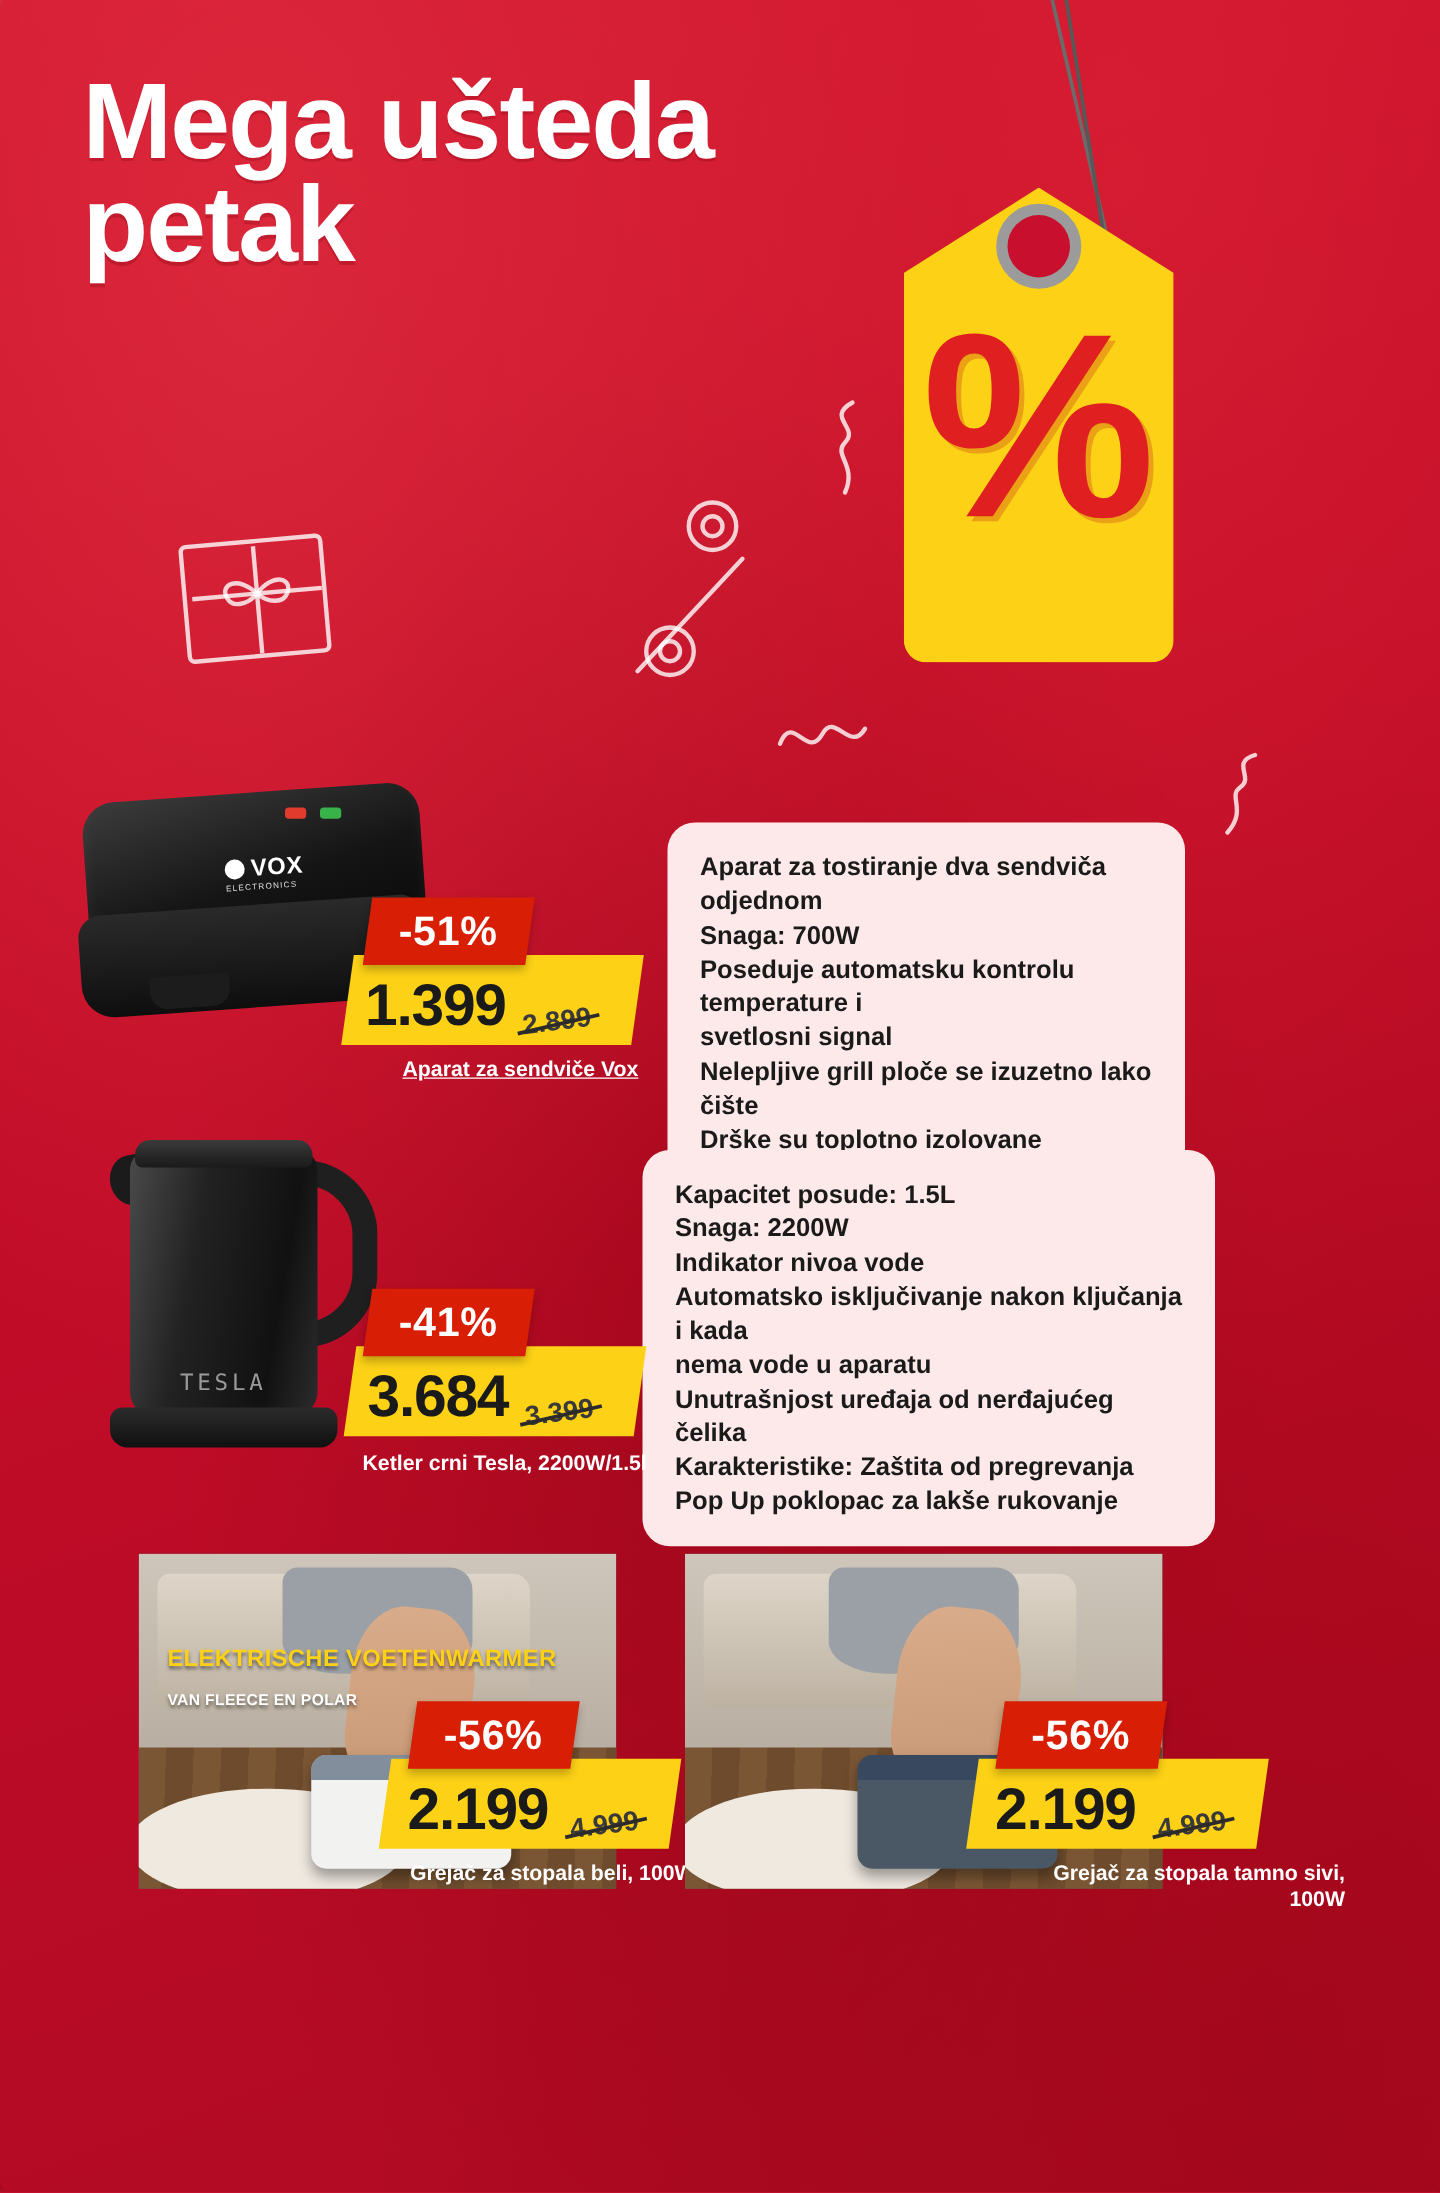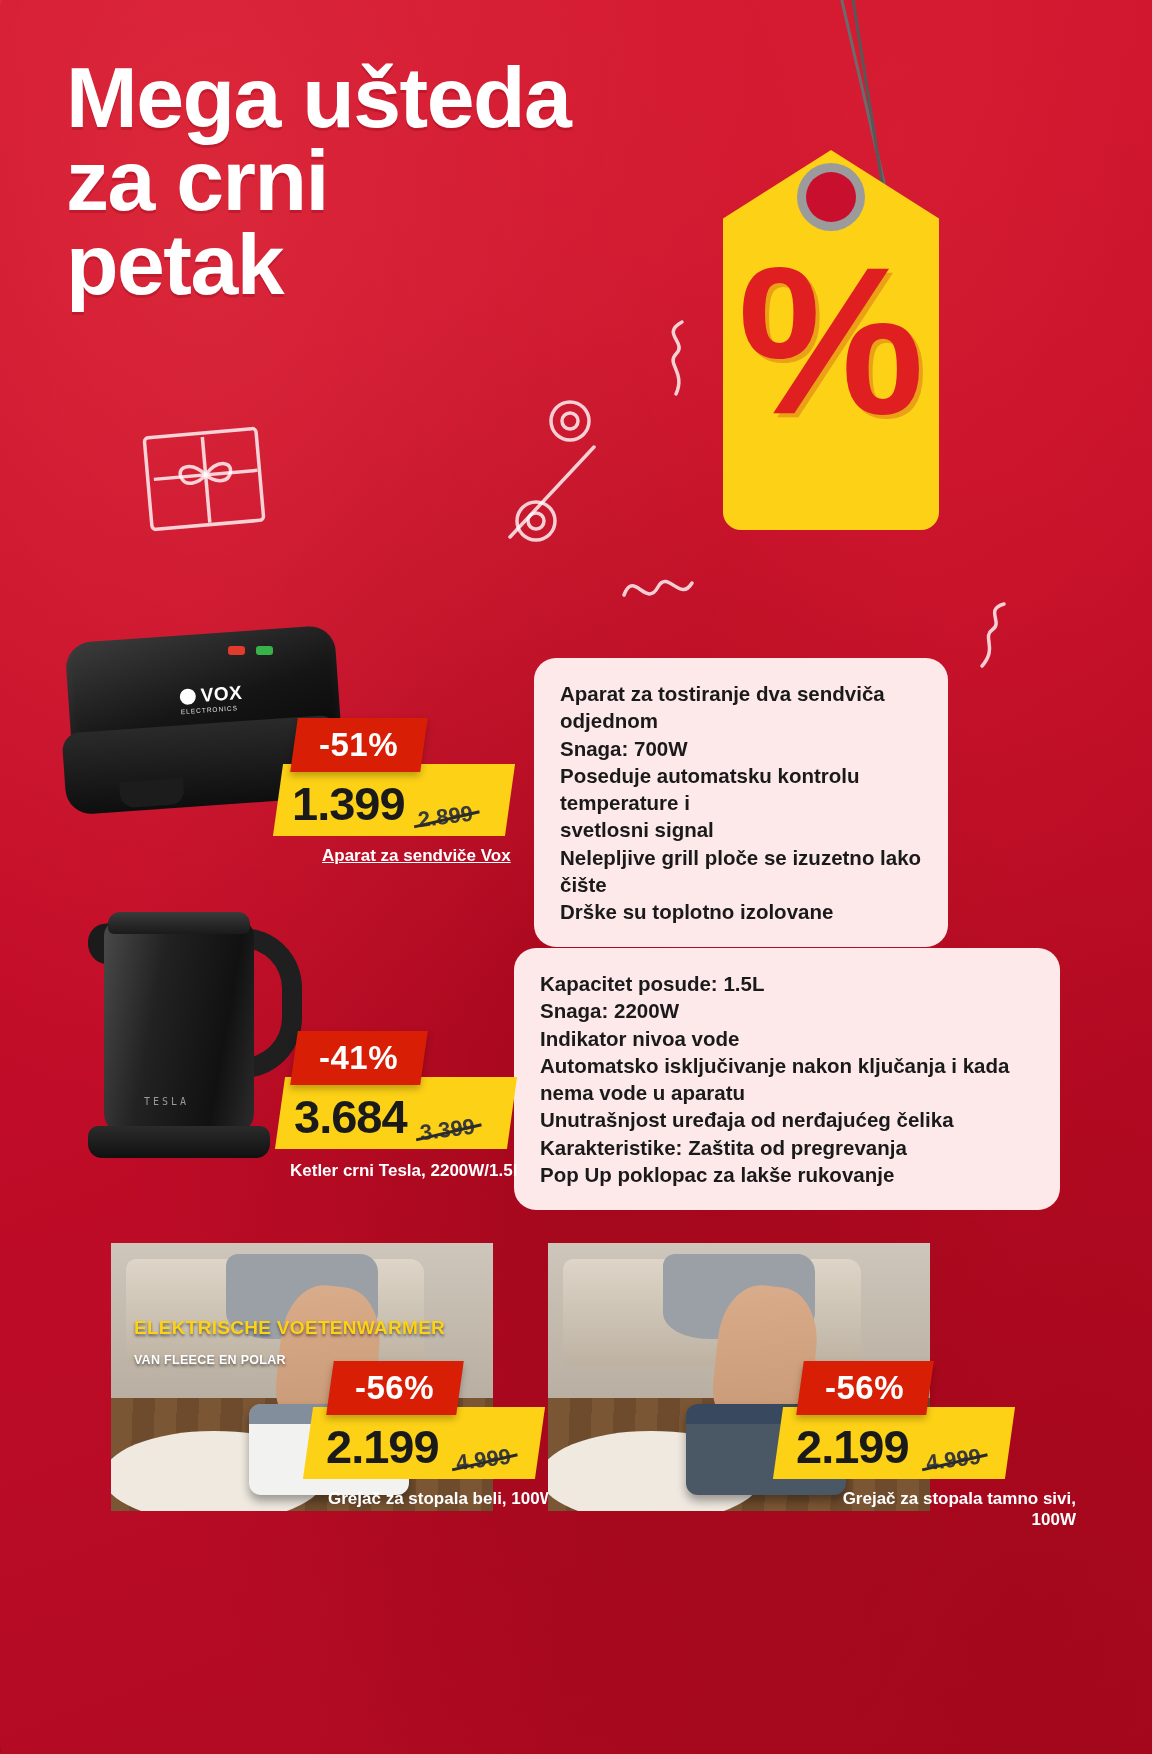--- a/index.html
+++ b/index.html
@@ -391,34 +391,33 @@
     position: absolute;
     left: 26px; top: 228px;
     width: 182px; height: 32px;
     background: linear-gradient(180deg, #2b2b2b, #101010);
     border-radius: 10px 10px 14px 14px;
   }
   .k-brand {
     position: absolute;
     left: 82px; top: 198px;
     color: #9a9a9a;
-    font-size: 10px;
+    font-size: 18px;
     letter-spacing: 3px;
     font-family: "DejaVu Sans Mono", monospace;
   }
 </style>
 </head>
 <body>
 
 <div class="page">
   <div class="crumple"></div>
 
   <div class="headline">
     <span>Mega ušteda</span>
-    <span>za crni</span>
     <span>petak</span>
   </div>
 
   <div class="tag-wrap">
     <div class="tag-string"></div>
     <div class="tag-string b"></div>
     <div class="tag-body"></div>
     <div class="tag-hole"></div>
     <div class="tag-percent">%</div>
   </div>
@@ -484,21 +483,21 @@
 
   <div class="kettle">
     <div class="k-handle"></div>
     <div class="k-spout"></div>
     <div class="k-body"></div>
     <div class="k-lid"></div>
     <div class="k-brand">TESLA</div>
     <div class="k-base"></div>
   </div>
 
-  <div class="spec-box" style="left:514px; top:948px; width:546px;">
+  <div class="spec-box" style="left:514px; top:920px; width:458px;">
     <div>Kapacitet posude: 1.5L</div>
     <div>Snaga: 2200W</div>
     <div>Indikator nivoa vode</div>
     <div>Automatsko isključivanje nakon ključanja i kada</div>
     <div>nema vode u aparatu</div>
     <div>Unutrašnjost uređaja od nerđajućeg čelika</div>
     <div>Karakteristike: Zaštita od pregrevanja</div>
     <div>Pop Up poklopac za lakše rukovanje</div>
   </div>
 

